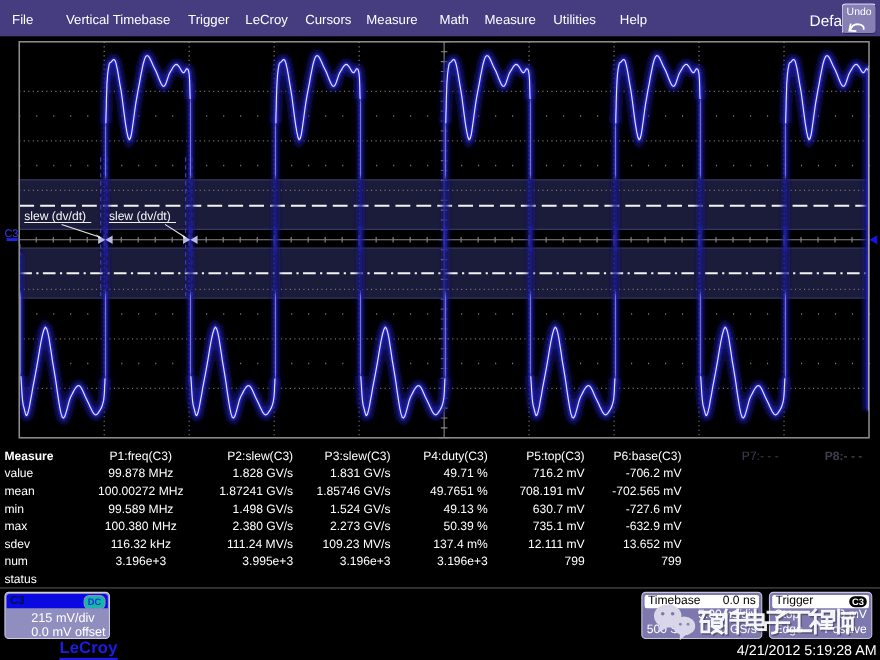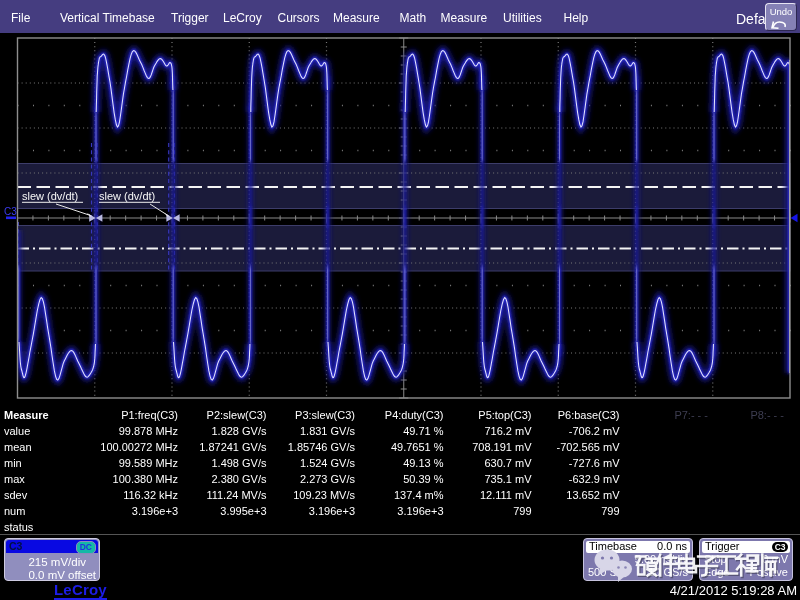--- a/index.html
+++ b/index.html
@@ -135,21 +135,21 @@
 <div class="mtab" style="left:4px;top:407px;">
     <div><b>Measure</b></div>
     <div>value</div>
     <div>mean</div>
     <div>min</div>
     <div>max</div>
     <div>sdev</div>
     <div>num</div>
     <div>status</div>
   </div>
-<div class="mcol" style="left:78px;">
+<div class="mcol" style="left:78px;text-align:center;">
     <div>P1:freq(C3)</div>
     <div>99.878 MHz</div>
     <div>100.00272 MHz</div>
     <div>99.589 MHz</div>
     <div>100.380 MHz</div>
     <div>116.32 kHz</div>
     <div>3.196e+3</div>
   </div>
 <div class="mcol" style="left:166.5px;">
     <div>P2:slew(C3)</div>
@@ -190,21 +190,21 @@
 <div class="mcol" style="left:519.5px;">
     <div>P6:base(C3)</div>
     <div>-706.2 mV</div>
     <div>-702.565 mV</div>
     <div>-727.6 mV</div>
     <div>-632.9 mV</div>
     <div>13.652 mV</div>
     <div>799</div>
   </div>
 <div class="mcol" style="left:608px;color:#3e3e52;">P7:- - -</div>
-<div class="mcol" style="left:684px;color:#3e3e52;">P8:- - -</div>
+<div class="mcol" style="left:684px;color:#3e3e52;font-weight:bold;">P8:- - -</div>
 
 <div style="position:absolute;left:0;top:534px;width:800px;height:1px;background:#555555;"></div>
 
 <div style="position:absolute;left:4px;top:538px;width:96px;height:42.5px;background:#908ebe;border:1px solid #cecbe2;border-radius:4px;">
   <div style="position:absolute;left:1px;top:1px;right:1px;height:12.5px;background:#0909e2;border-radius:3px 3px 0 0;">
     <span style="position:absolute;left:3px;top:1px;color:#001040;font-size:10.5px;line-height:11px;font-weight:bold;">C3</span>
     <span style="position:absolute;right:2.5px;top:1px;background:#14b8a6;color:#2330e0;font-size:8.5px;line-height:8.5px;font-weight:bold;padding:1px 2.5px;border-radius:5px;border:0.5px solid #8c89bc;">DC</span>
   </div>
   <div style="position:absolute;right:3px;top:17px;color:#fff;font-size:11.5px;text-align:left;line-height:12.5px;">215 mV/div<br>0.0 mV offset</div>
 </div>

